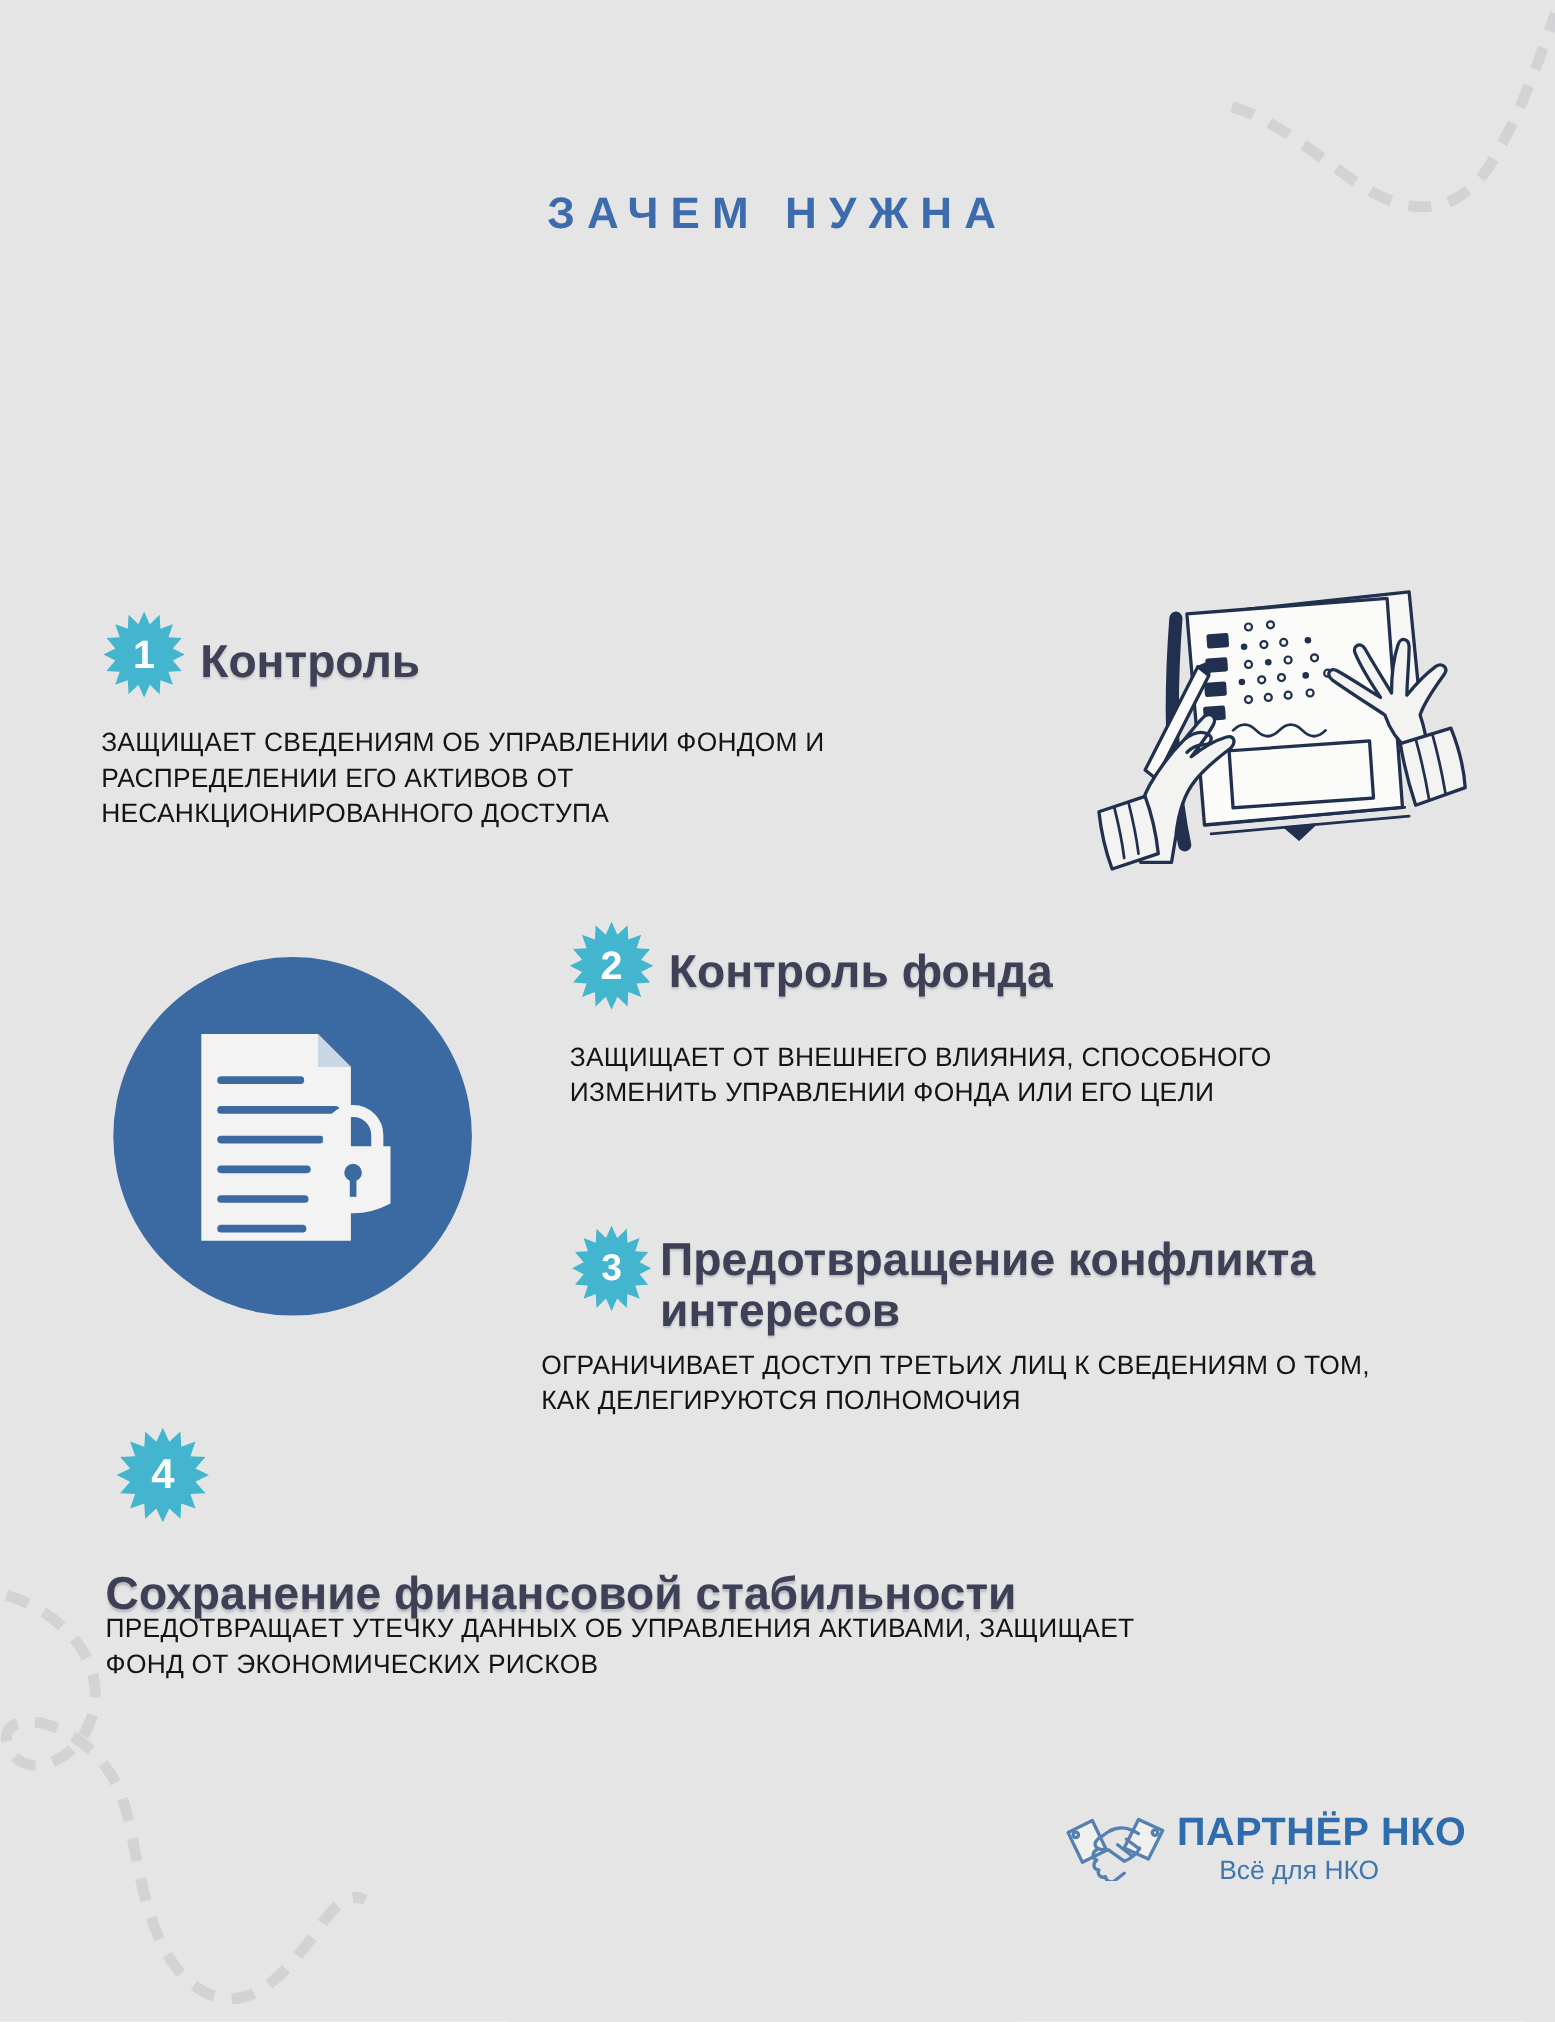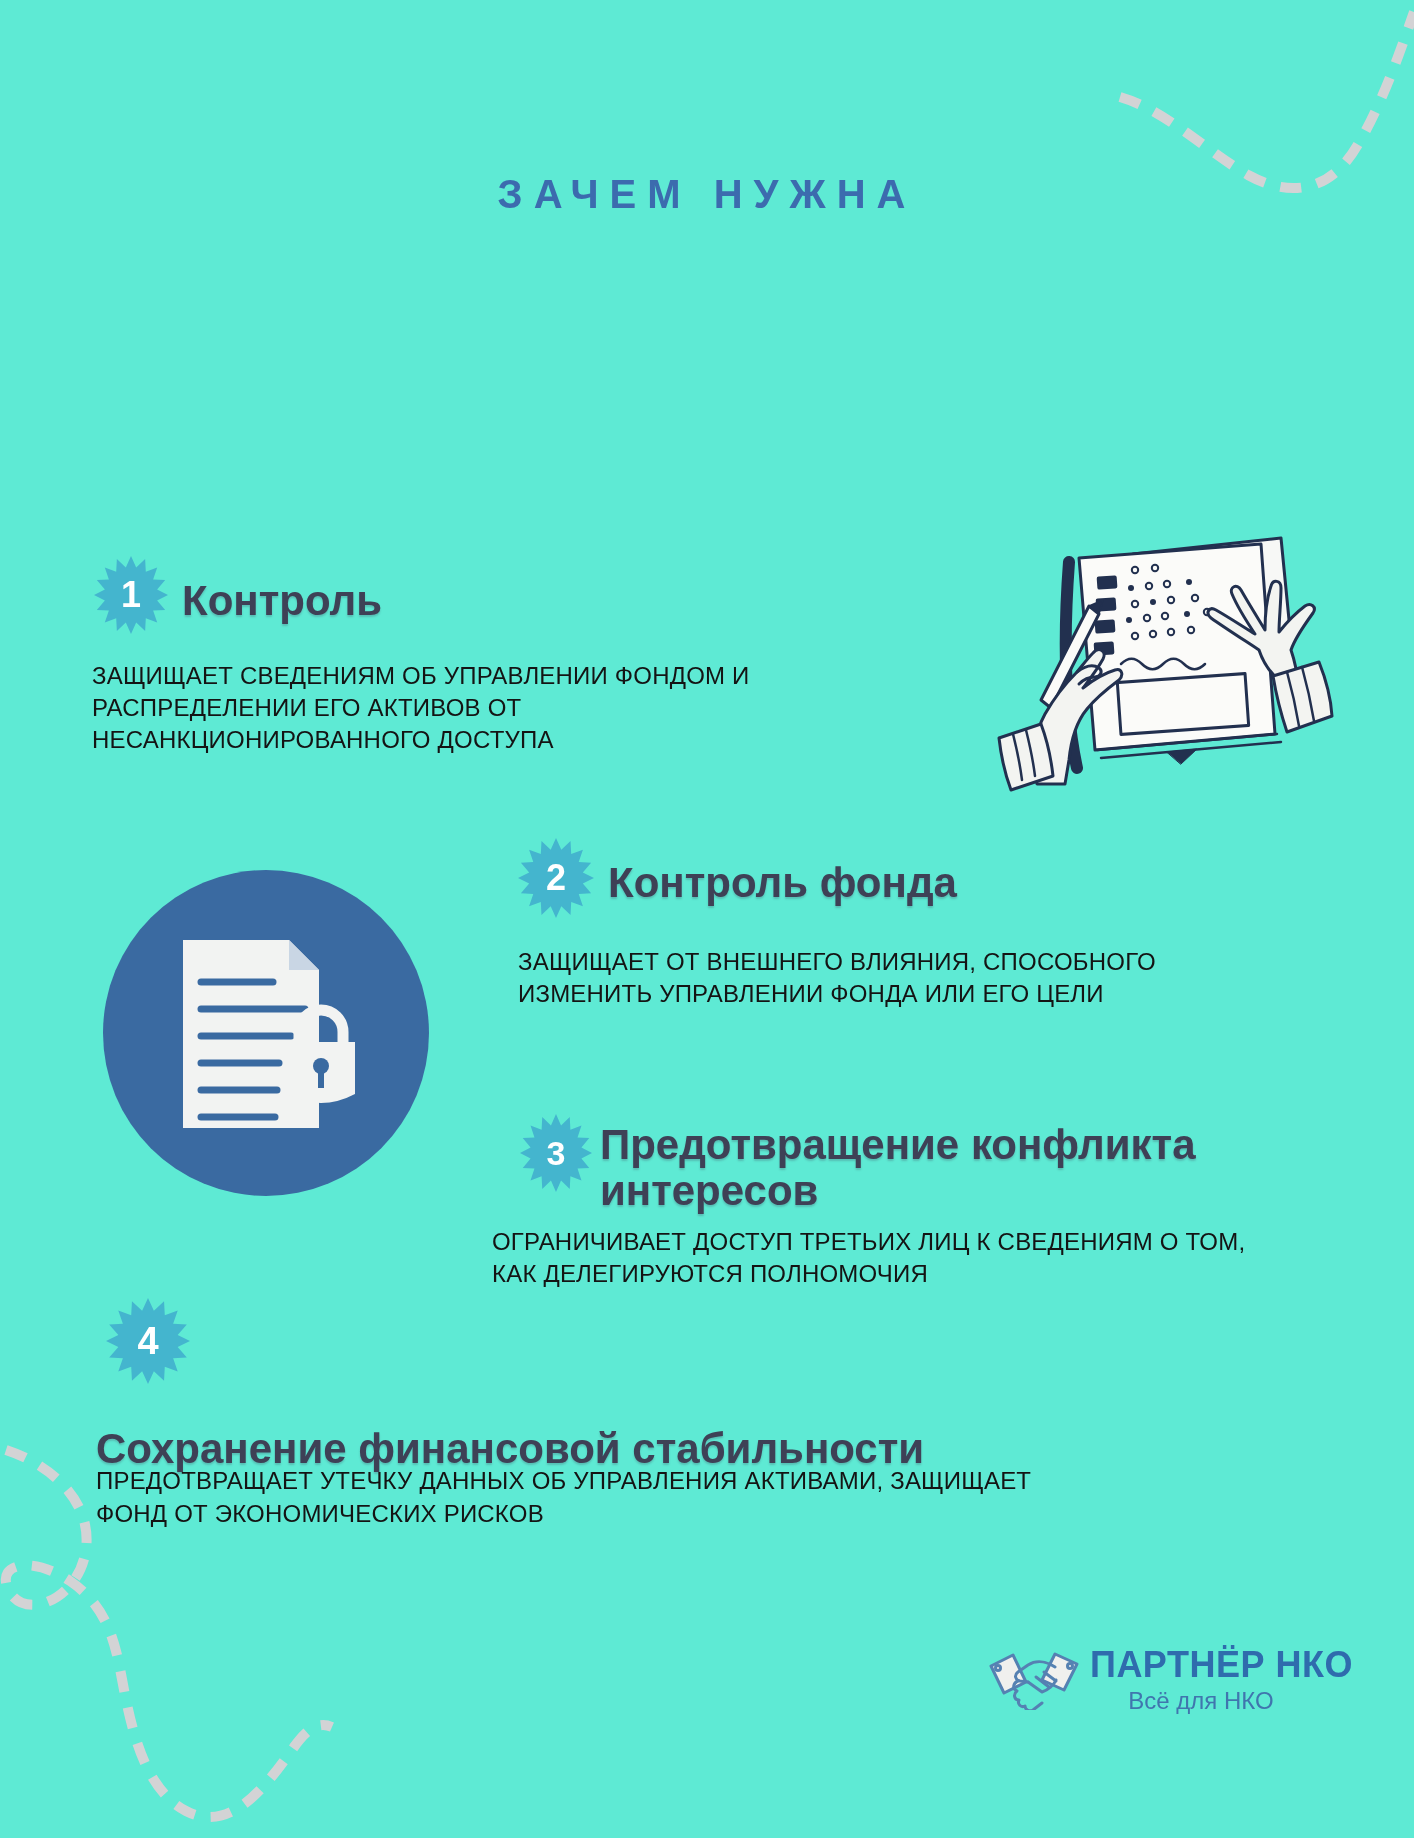--- a/index.html
+++ b/index.html
@@ -1,19 +1,19 @@
 <!DOCTYPE html>
 <html><head>
 <meta charset="utf-8">
 <style>
   html,body{margin:0;padding:0;}
   .canvas{
     position:relative;
     width:1414px;height:1838px;
-    background:#5eead4;
+    background:#e5e5e5;
     font-family:"Liberation Sans", sans-serif;
     overflow:hidden;
   }
   .abs{position:absolute;}
   
   .deco-svg{position:absolute;left:0;top:0;width:1414px;height:1838px;pointer-events:none;}
   
   .eyebrow{
     left:0;top:172px;width:100%;text-align:center;
     font-size:40px;font-weight:bold;letter-spacing:11px;
@@ -48,21 +48,21 @@
   .t1{left:92px;top:660px;width:740px;}
   .t2{left:518px;top:946px;width:660px;}
   .t3{left:492px;top:1226px;width:790px;}
   .t4{left:96px;top:1464px;width:980px;line-height:33px;}
   
   .circle-badge{
     left:103px;top:870px;width:326px;height:326px;border-radius:50%;
     background:#3a6aa1;
   }
   
-  .logo{left:988px;top:1642px;width:330px;height:86px;}
+  .logo{left:968px;top:1642px;width:330px;height:86px;}
   .logo-icon{position:absolute;left:0;top:8px;}
   .logo-text{position:absolute;left:102px;top:2px;width:222px;text-align:center;}
   .logo-name{font-size:36px;font-weight:bold;color:#2f6cad;letter-spacing:.5px;white-space:nowrap;}
   .logo-tagline{font-size:24px;color:#4076ae;margin-top:1px;text-align:center;}
 </style>
 </head>
 <body>
 
 <div class="canvas">
 

